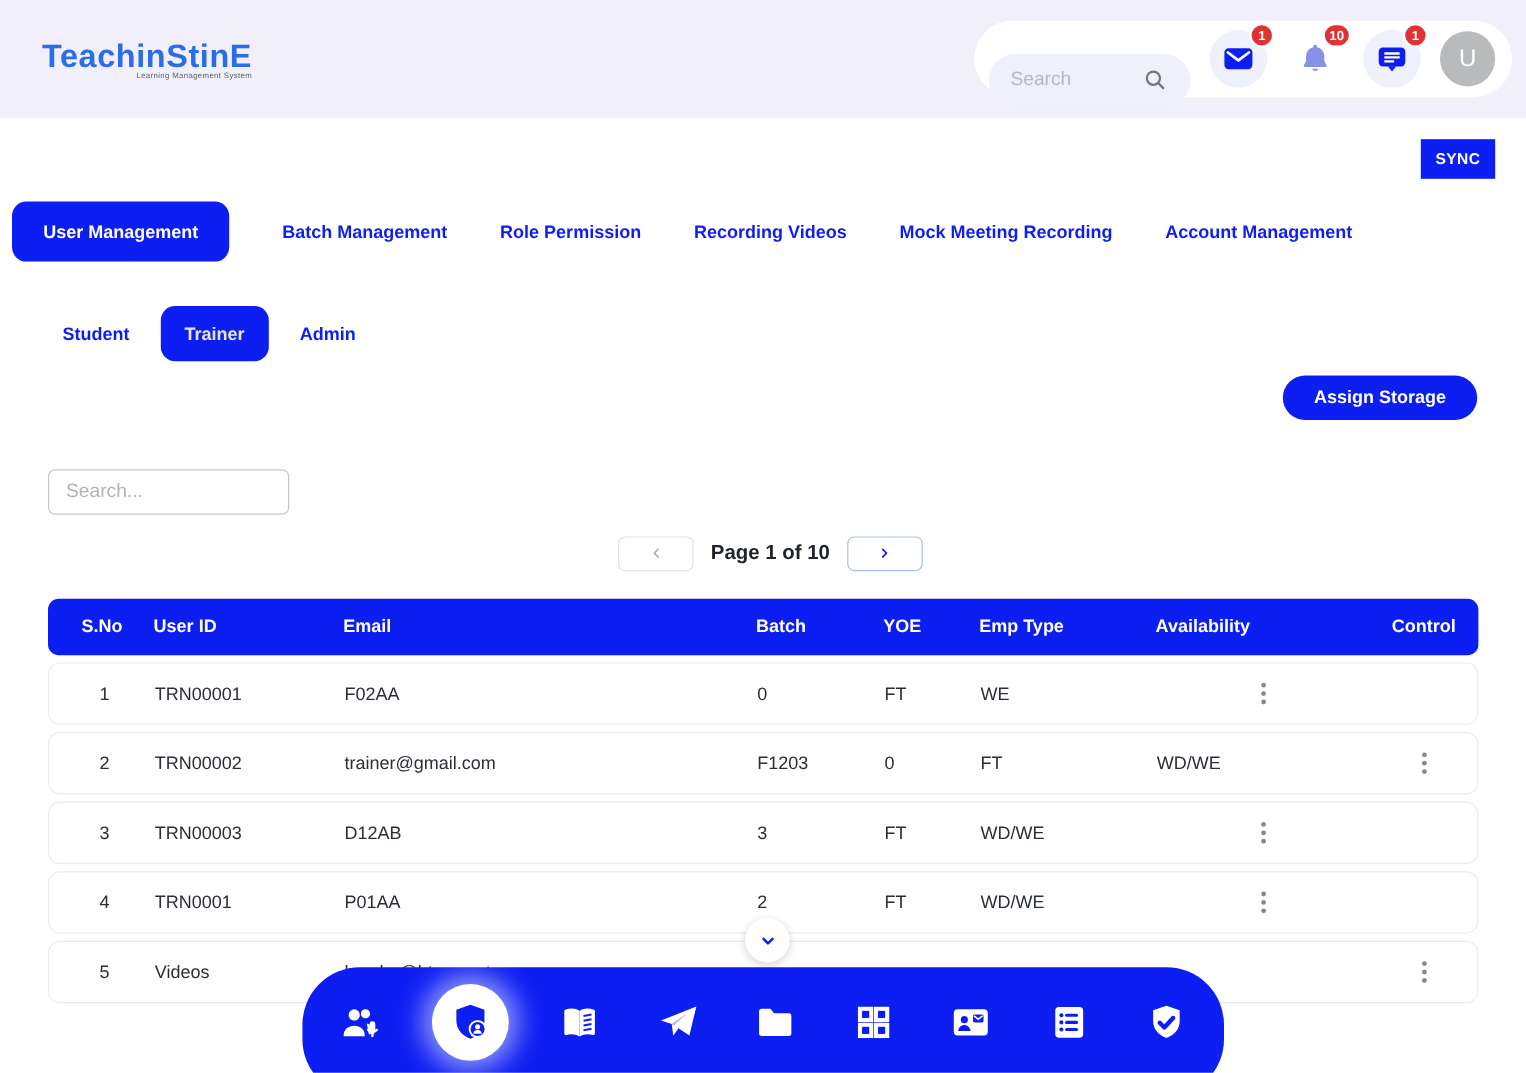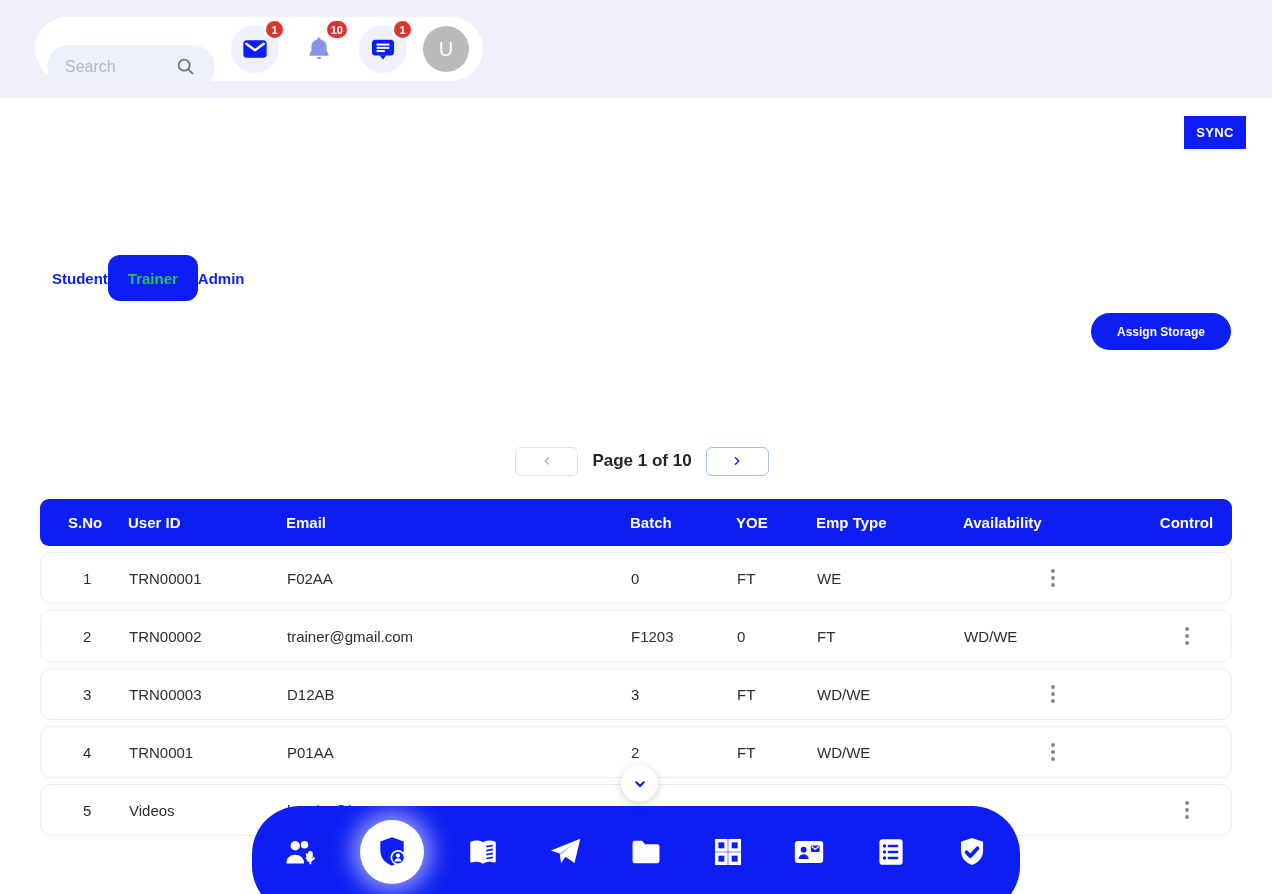--- a/index.html
+++ b/index.html
@@ -78,35 +78,35 @@
     white-space:nowrap;
   }
   .main-tab.active{
     background:var(--blue); color:#fff; border-radius:12px;
     height:50px; padding:0 26px; display:flex; align-items:center;
   }
 
   
   .sub-tabs{
     position:absolute; top:255px; left:52px; height:46px;
-    display:flex; align-items:center; 
+    display:flex; align-items:center; gap:26px;
   }
   .sub-tab{
     color:var(--blue); font-size:15px; font-weight:700; cursor:pointer;
     background:transparent; border:none; font-family:"Liberation Sans",sans-serif;
   }
   .sub-tab.active{
-    background:var(--blue); color:#22c55e; border-radius:12px;
+    background:var(--blue); color:#e5e5e5; border-radius:12px;
     height:46px; padding:0 20px; display:flex; align-items:center;
   }
 
   
   .assign-btn{
     position:absolute; top:313px; right:41px; height:37px;
-    background:var(--blue); color:#fff; font-weight:700; font-size:12px;
+    background:var(--blue); color:#fff; font-weight:700; font-size:15px;
     border:none; border-radius:19px; padding:0 26px; cursor:pointer;
     font-family:"Liberation Sans",sans-serif;
   }
 
   
   .table-search{
     position:absolute; top:391px; left:40px; width:201px; height:38px;
     border:1px solid #c9c9cd; border-radius:6px; background:#fff;
     font-size:16px; color:#555; padding:0 14px; outline:none;
     font-family:"Liberation Sans",sans-serif;
@@ -172,20 +172,24 @@
     box-shadow:0 0 22px 8px rgba(255,255,255,.55);
   }
   .bnav-item.active svg{ width:36px; height:36px; }
 </style>
 </head>
 <body>
 
 <div class="app">
 
   <header class="top-header">
+    <div class="logo">
+      <div class="logo-text">TeachinStinE</div>
+      <div class="logo-tag">Learning Management System</div>
+    </div>
 
     <div class="header-right">
       <div class="search-pill">
         <input placeholder="Search" style="">
         <span style="color:#6f7480; display:flex;">
           <svg width="22" height="22" viewBox="0 0 24 24">
               <circle cx="10" cy="10" r="6" fill="none" stroke="currentColor" stroke-width="2"></circle>
               <line x1="14.6" y1="14.6" x2="19" y2="19" stroke="currentColor" stroke-width="2" stroke-linecap="round"></line>
             </svg>
         </span>
@@ -223,29 +227,38 @@
         </span>
         <span class="badge">1</span>
       </div>
 
       <div class="avatar">U</div>
     </div>
   </header>
 
   <button class="sync-btn">SYNC</button>
 
+  <nav class="main-tabs">
+    <button class="main-tab active">User Management</button>
+    <button class="main-tab">Batch Management</button>
+    <button class="main-tab">Role Permission</button>
+    <button class="main-tab">Recording Videos</button>
+    <button class="main-tab">Mock Meeting Recording</button>
+    <button class="main-tab">Account Management</button>
+  </nav>
 
   <nav class="sub-tabs">
     <button class="sub-tab">Student</button>
     <button class="sub-tab active">Trainer</button>
     <button class="sub-tab">Admin</button>
   </nav>
 
   <button class="assign-btn">Assign Storage</button>
 
+  <input class="table-search" placeholder="Search..." style="">
 
   <div class="pagination">
     <div class="page-btn prev">
       <span style="display:flex;">
         <svg width="14" height="14" viewBox="0 0 24 24">
             <path d="M14.5 6.5L9 12l5.5 5.5" fill="none" stroke="#aeb2b9" stroke-width="2.4" stroke-linecap="round" stroke-linejoin="round"></path>
           </svg>
       </span>
     </div>
     <span class="page-label">Page 1 of 10</span>

